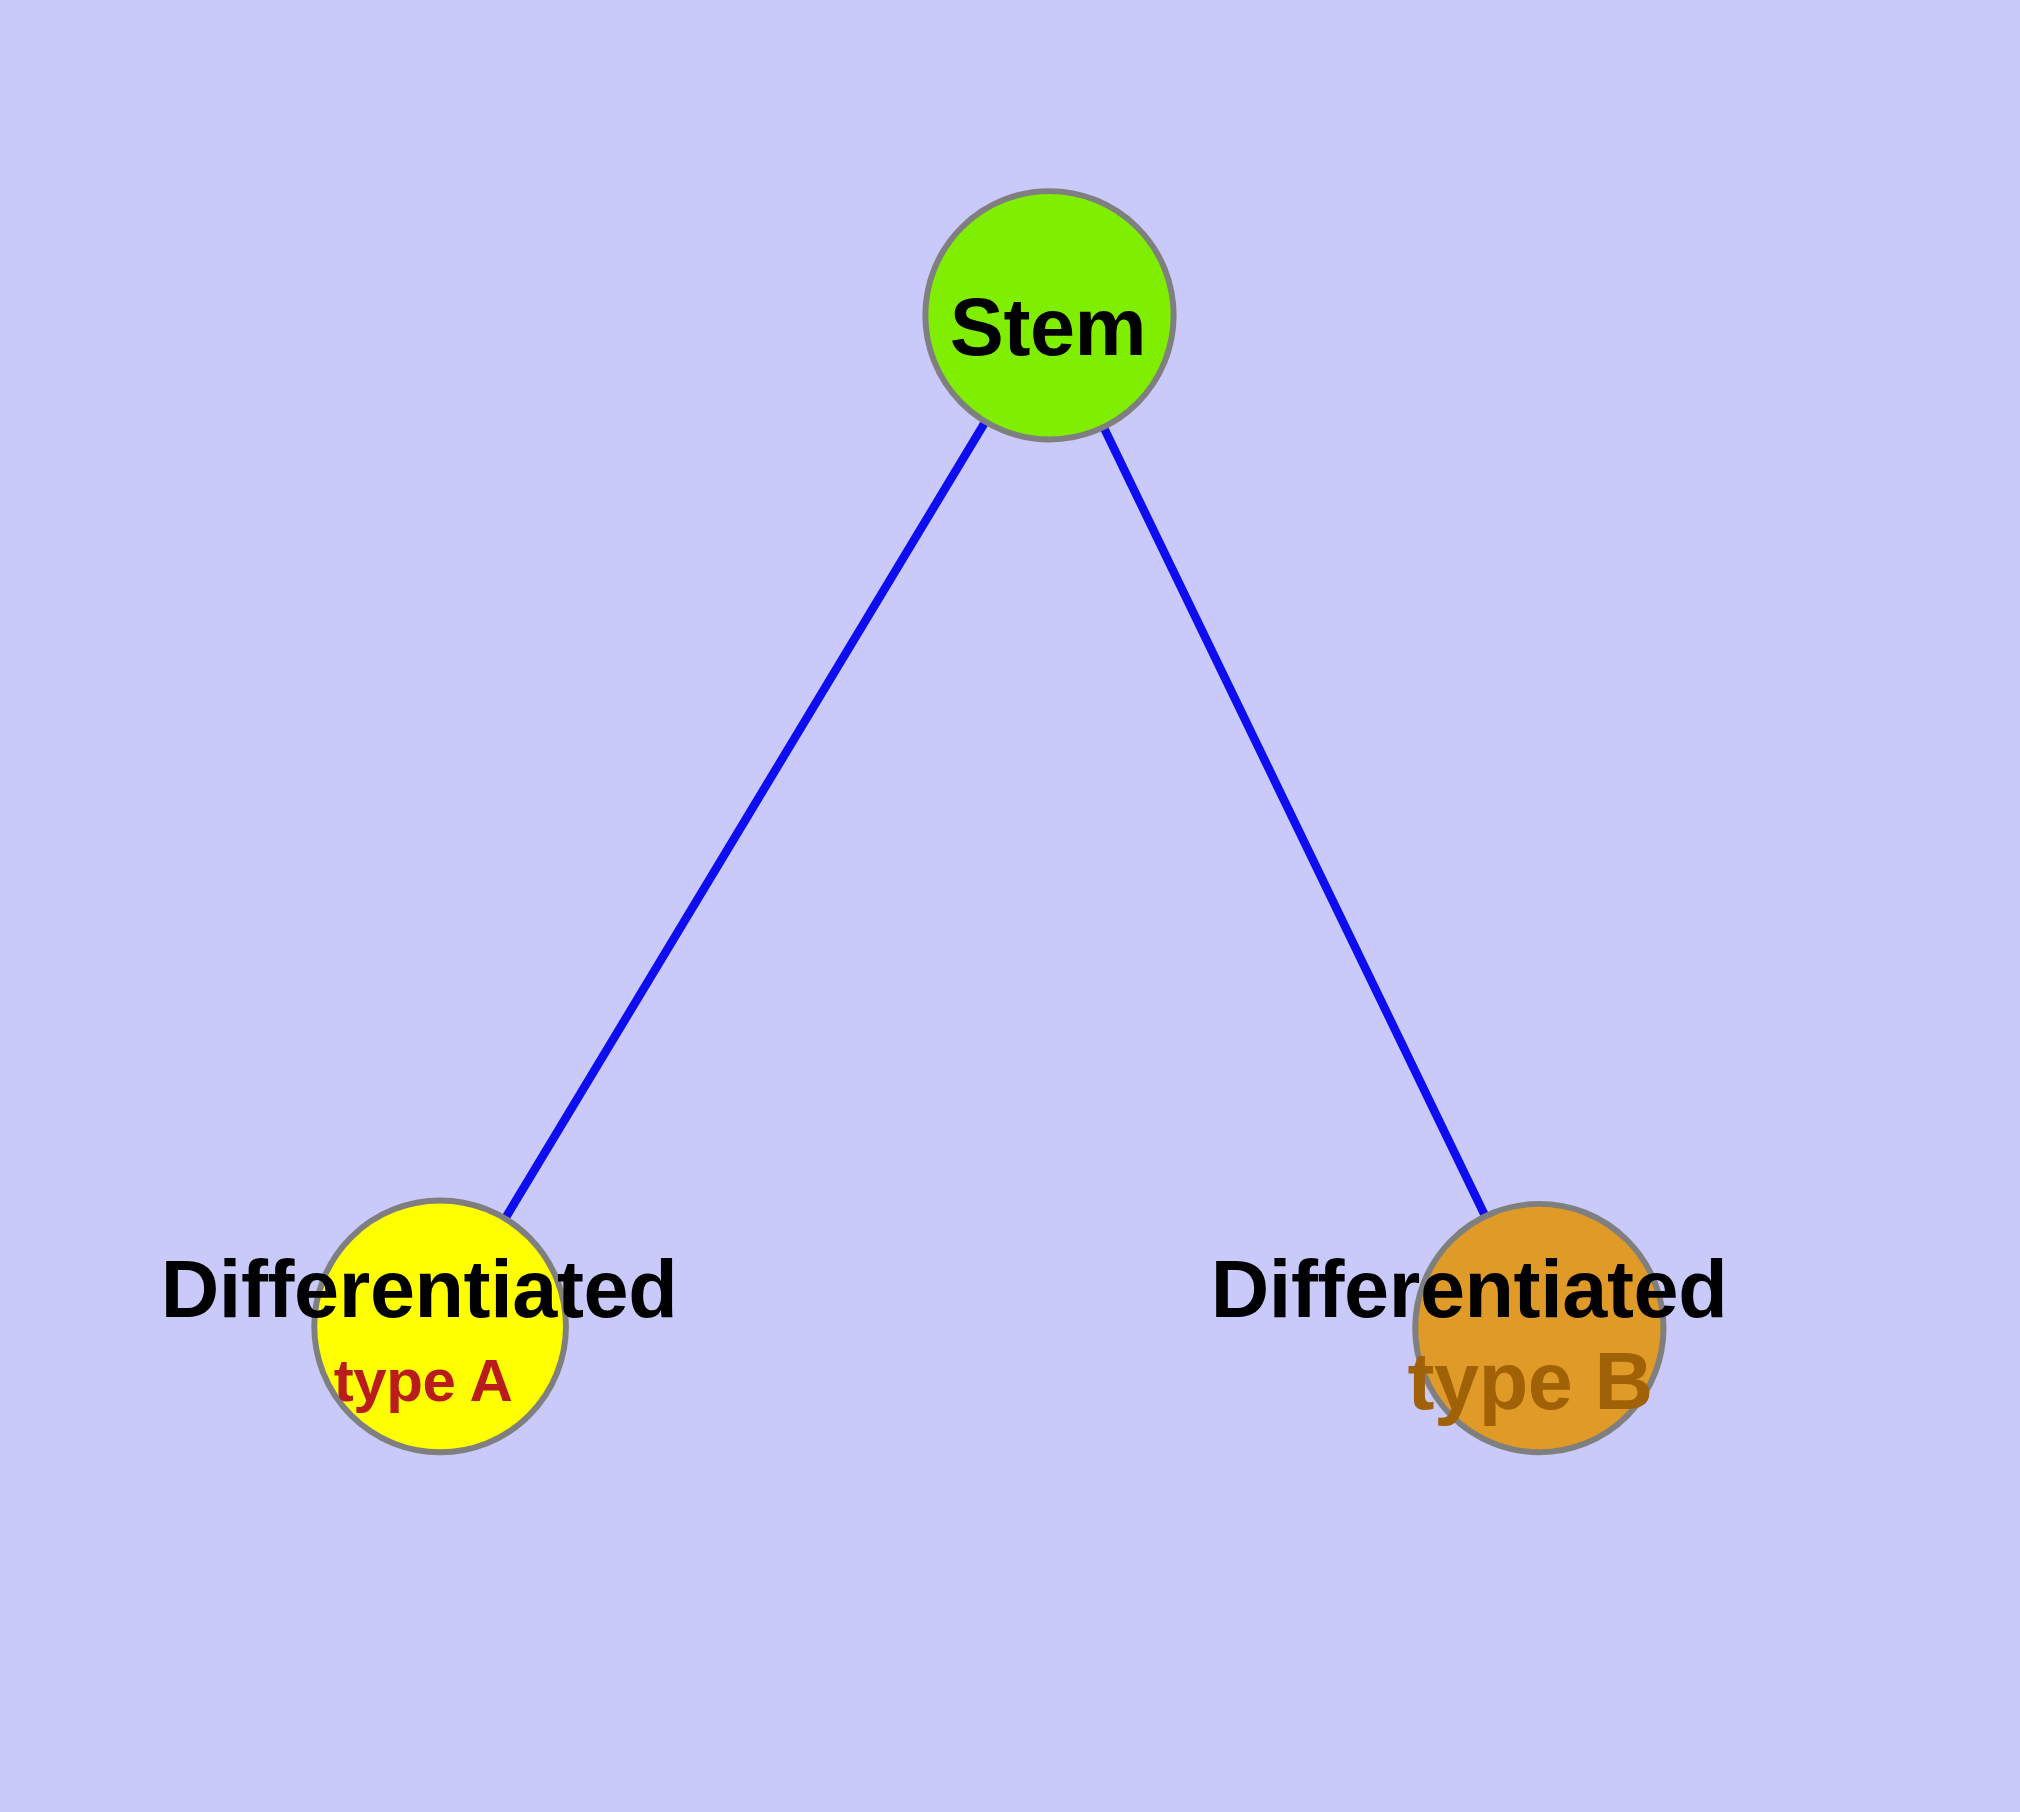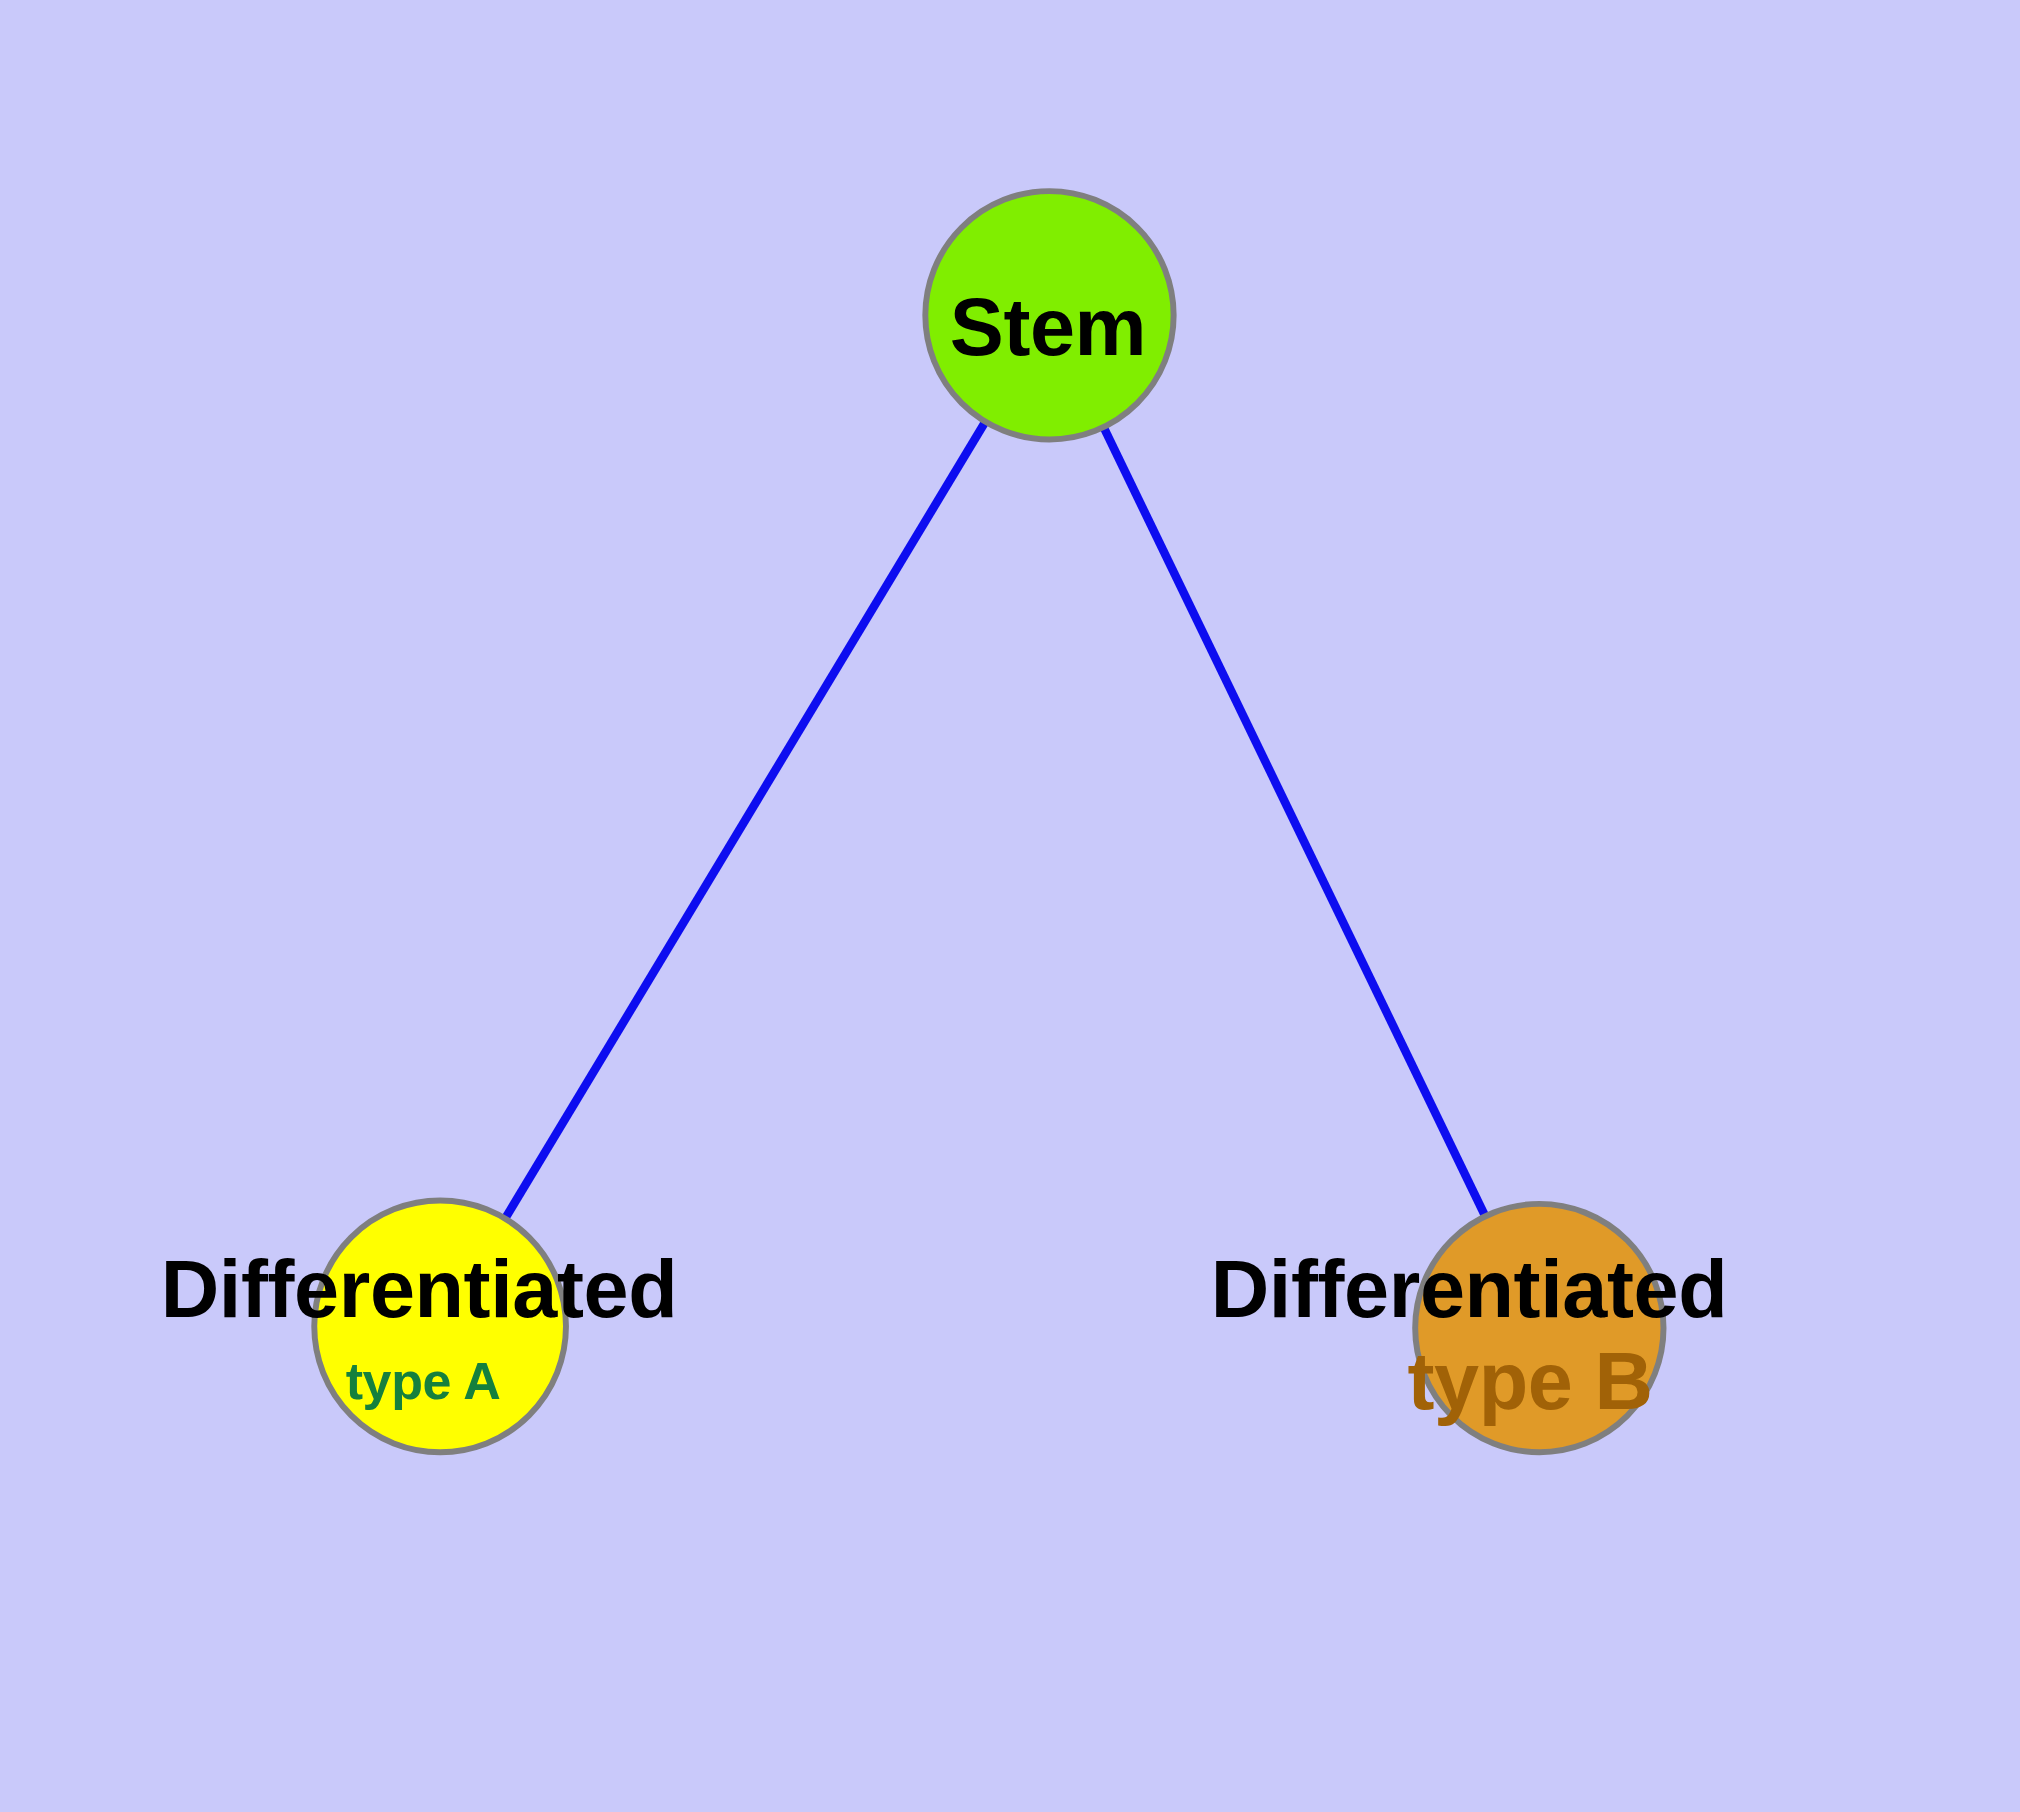--- a/index.html
+++ b/index.html
@@ -58,21 +58,21 @@
     </g>
   </svg>
 
   <div class="node-label" style="left: 1048px; top: 327px; font-size: 81px; color: rgb(0, 0, 0); text-align: right;">
     <div>Stem</div>
   </div>
 
   <div class="node-label" style="left: 419px; top: 1289px; font-size: 81px; color: rgb(0, 0, 0);">
     <span>Differentiated</span>
   </div>
-  <div class="node-label" style="left: 423px; top: 1381px; font-size: 52px; color: #15803d;">
+  <div class="node-label" style="left: 423px; top: 1381px; font-size: 60px; color: #b91c1c;">
     <span>type A</span>
   </div>
 
   <div class="node-label" style="left: 1469px; top: 1289px; font-size: 81px; color: rgb(0, 0, 0);">
     <span>Differentiated</span>
   </div>
   <div class="node-label" style="left: 1530px; top: 1381px; font-size: 81px; color: #a16207;">
     <span>type B</span>
   </div>
 

